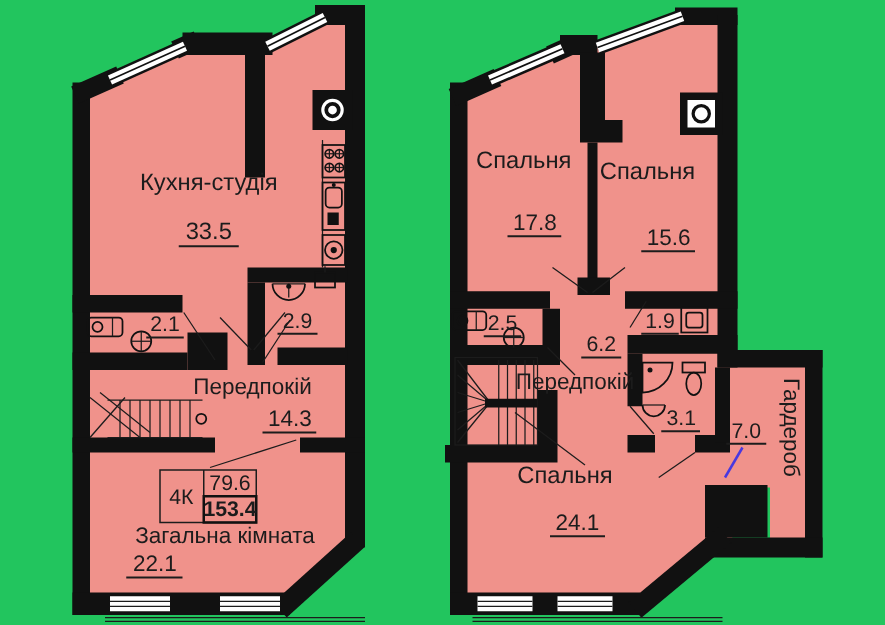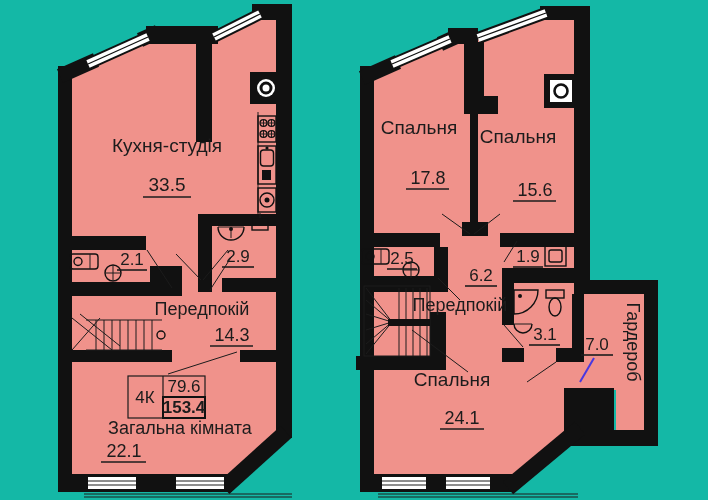--- a/index.html
+++ b/index.html
@@ -1,16 +1,16 @@
 <!DOCTYPE html>
 <html><head>
 <meta charset="utf-8">
 <style>
   html,body{margin:0;padding:0;background:#ffffff;}
-  #canvas{position:relative;width:708px;height:500px;background:#14b8a6;overflow:hidden;}
+  #canvas{position:relative;width:708px;height:500px;background:#22c55e;overflow:hidden;}
   svg{display:block;}
   text{font-family:"Liberation Sans","DejaVu Sans",sans-serif;fill:#1c1c1c;}
   .lbl{font-size:19px;}
   .lbl-sm{font-size:18px;}
   .num{font-size:18px;}
   .num-sm{font-size:17px;}
   .bold{font-weight:bold;}
   .wall{fill:#111111;}
   .thin{stroke:#1c1c1c;stroke-width:1.2;fill:none;}
   .hair{stroke:#1c1c1c;stroke-width:1;fill:none;}

